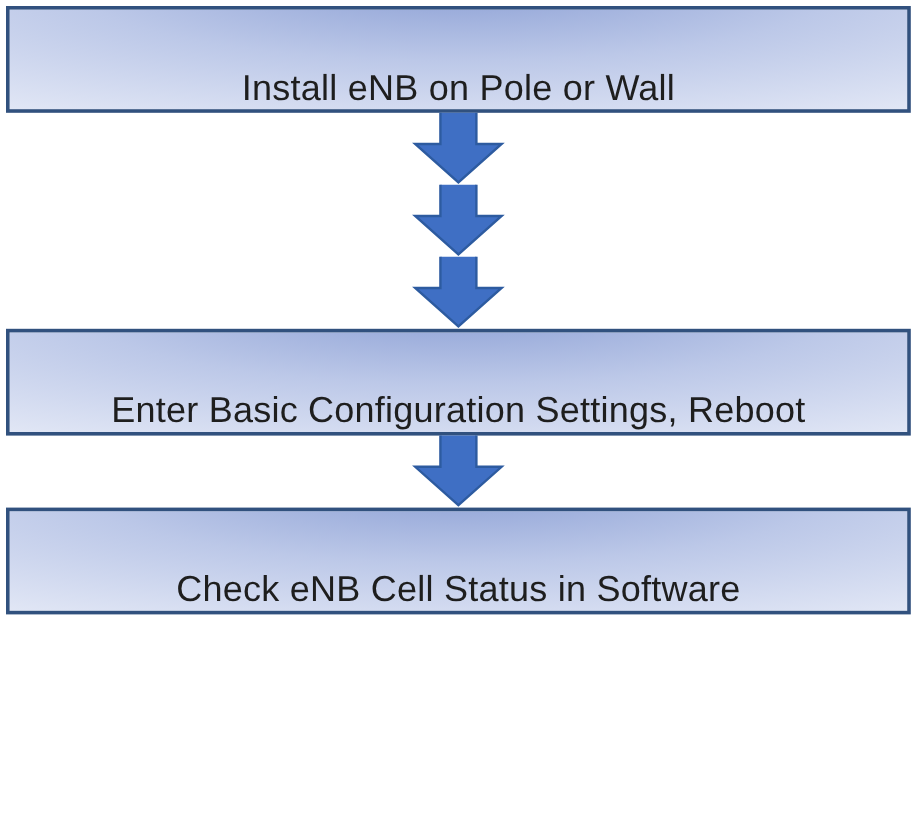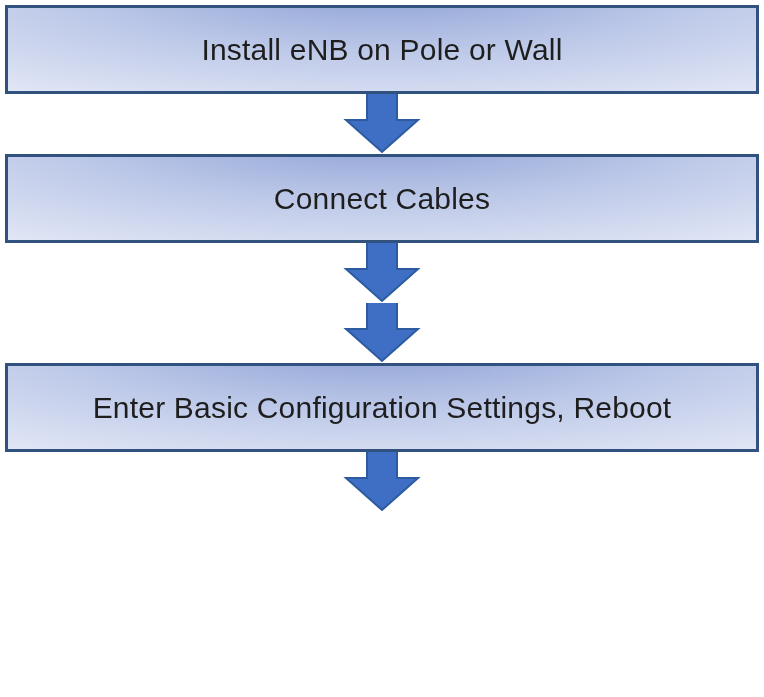--- a/index.html
+++ b/index.html
@@ -23,21 +23,21 @@
   .flow-step {
     height: 89px;
     box-sizing: border-box;
     border: 3px solid var(--box_border, #31517E);
     background:
       radial-gradient(ellipse 95% 170% at 50% -25%,
         var(--box_gradient_dark, #8CA0D5) 0%,
         var(--box_gradient_mid, #BCC8E8) 45%,
         var(--box_gradient_light, #E9EDF8) 100%);
     display: flex;
-    align-items: center;
+    align-items: flex-end;
     justify-content: center;
   }
   .flow-step .step-label {
     color: var(--text, #1E1E1E);
     font-size: 30px;
     letter-spacing: 0.2px;
     white-space: nowrap;
   }
   .arrow-row {
     height: 60px;
@@ -64,23 +64,20 @@
   <div class="flow-step">
     <span class="step-label">Install eNB on Pole or Wall</span>
   </div>
 
   <div class="arrow-row">
     <svg viewBox="0 0 78 60" width="78" height="60" preserveAspectRatio="none">
       <path d="M 24,-2 L 24,26 L 3,26 L 39,58 L 75,26 L 54,26 L 54,-2 Z"></path>
     </svg>
   </div>
 
-  <div class="flow-step">
-    <span class="step-label">Connect Cables</span>
-  </div>
 
   <div class="arrow-row">
     <svg viewBox="0 0 78 60" width="78" height="60" preserveAspectRatio="none">
       <path d="M 24,-2 L 24,26 L 3,26 L 39,58 L 75,26 L 54,26 L 54,-2 Z"></path>
     </svg>
   </div>
 
 
   <div class="arrow-row">
     <svg viewBox="0 0 78 60" width="78" height="60" preserveAspectRatio="none">
@@ -91,14 +88,17 @@
   <div class="flow-step">
     <span class="step-label">Enter Basic Configuration Settings, Reboot</span>
   </div>
 
   <div class="arrow-row">
     <svg viewBox="0 0 78 60" width="78" height="60" preserveAspectRatio="none">
       <path d="M 24,-2 L 24,26 L 3,26 L 39,58 L 75,26 L 54,26 L 54,-2 Z"></path>
     </svg>
   </div>
 
+  <div class="flow-step">
+    <span class="step-label">Check eNB Cell Status in Software</span>
+  </div>
 
 </div>
 
 </body></html>

